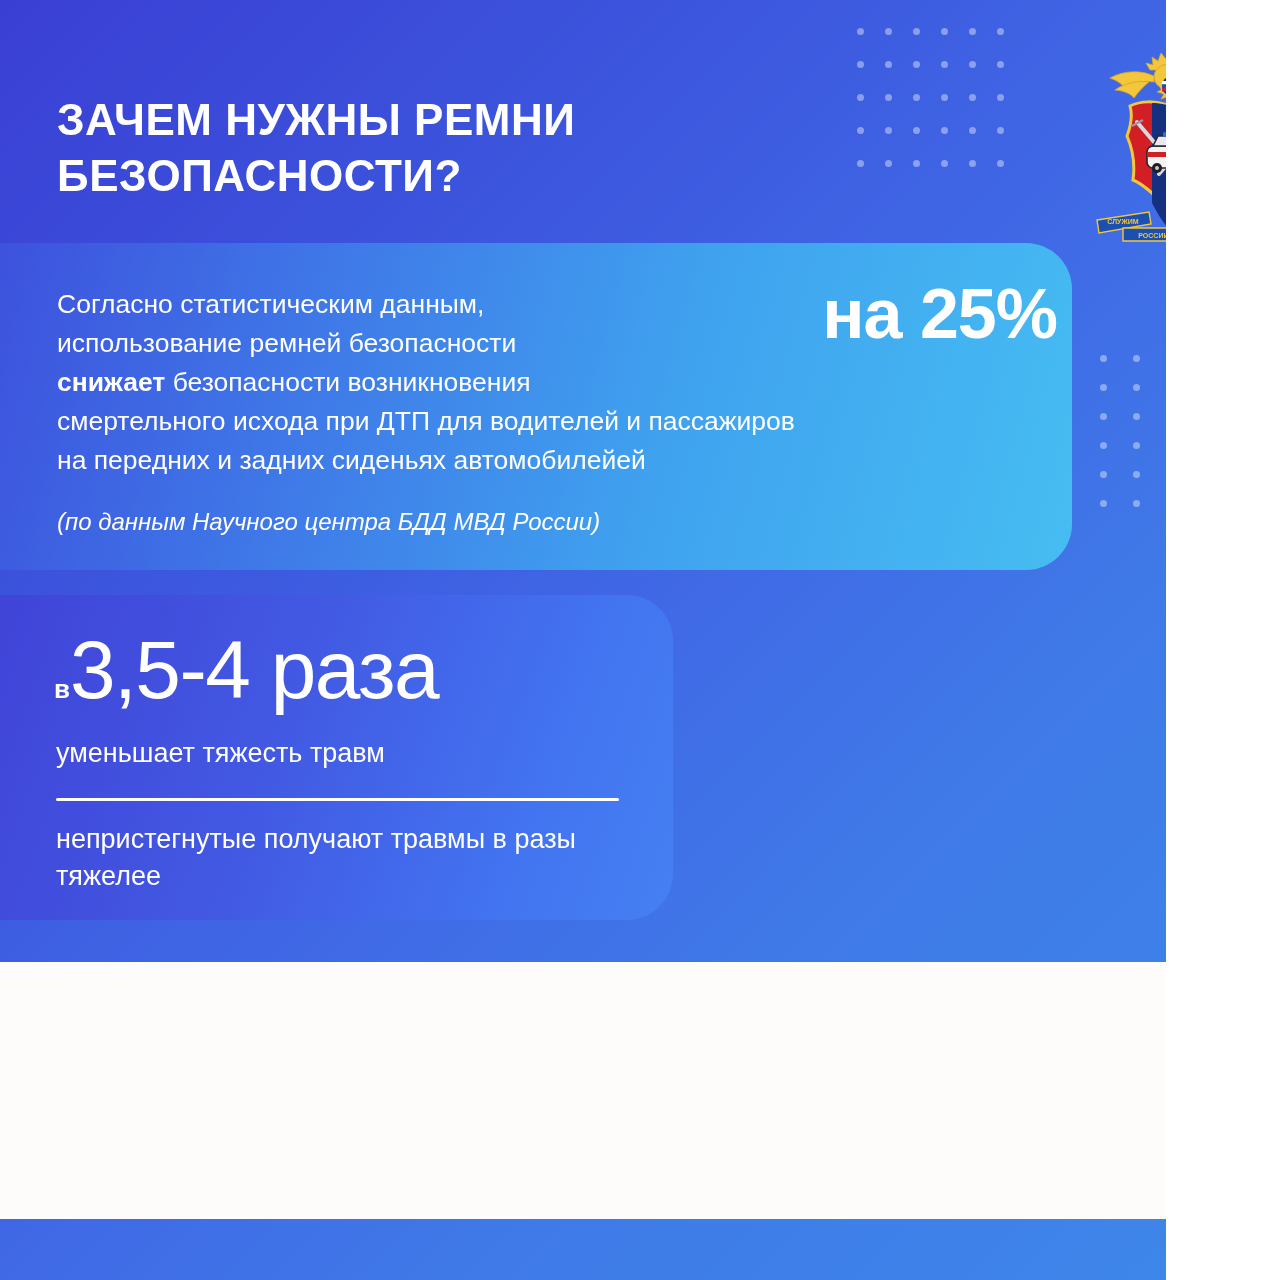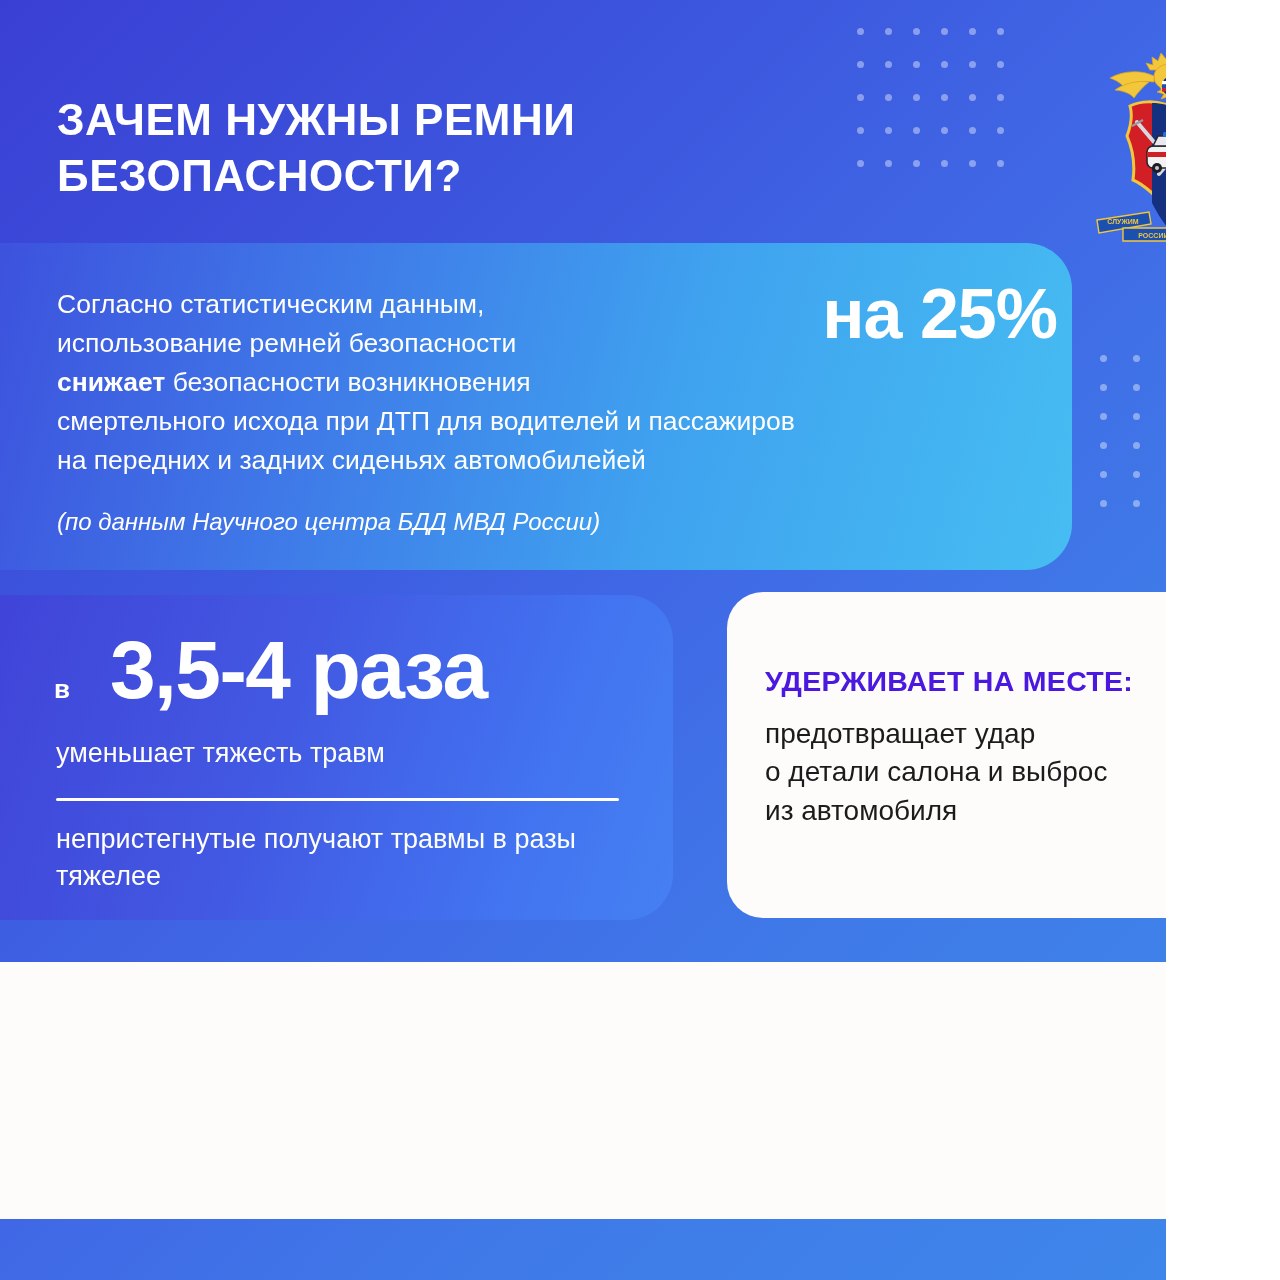--- a/index.html
+++ b/index.html
@@ -98,24 +98,23 @@
     color:#ffffff;
     white-space:nowrap;
   }
   #severity-prefix {
     font-size:26px;
     font-weight:bold;
     vertical-align:baseline;
   }
   #severity-value {
     font-size:82px;
-    font-weight:bold;
+    font-weight:normal;
     letter-spacing:-1.5px;
     vertical-align:baseline;
-    margin-left:40px;
   }
   #severity-sub {
     position:absolute; left:56px; top:140px;
     color:#ffffff;
     font-size:27px;
     line-height:1.35;
   }
   #severity-divider {
     position:absolute; left:56px; top:203px;
     width:563px; height:3px;
@@ -323,25 +322,17 @@
 
   <section id="severity-card">
     <div id="severity-headline">
       <span id="severity-prefix">в</span><span id="severity-value">3,5-4 раза</span>
     </div>
     <div id="severity-sub">уменьшает тяжесть травм</div>
     <div id="severity-divider"></div>
     <div id="severity-note">непристегнутые получают травмы в разы тяжелее</div>
   </section>
 
-  <section id="hold-card">
-    <div id="hold-title">УДЕРЖИВАЕТ НА МЕСТЕ:</div>
-    <div id="hold-body">
-      <span>предотвращает удар</span><br>
-      <span>о детали салона и выброс</span><br>
-      <span>из автомобиля</span>
-    </div>
-  </section>
 
   <section id="pair-card">
   </section>
 
 </div>
 
 </body></html>

